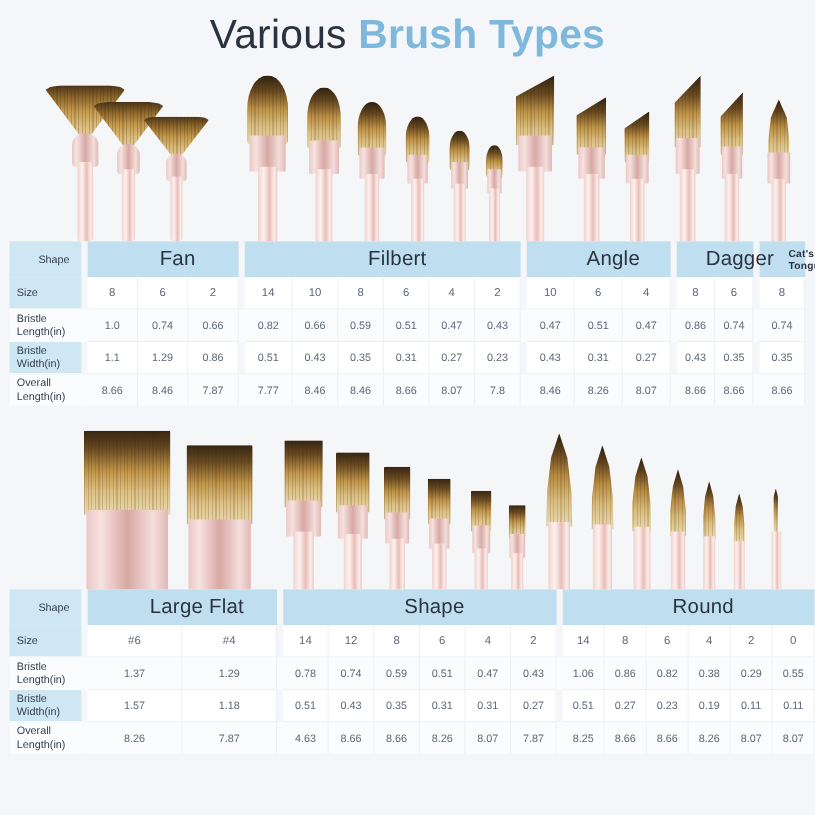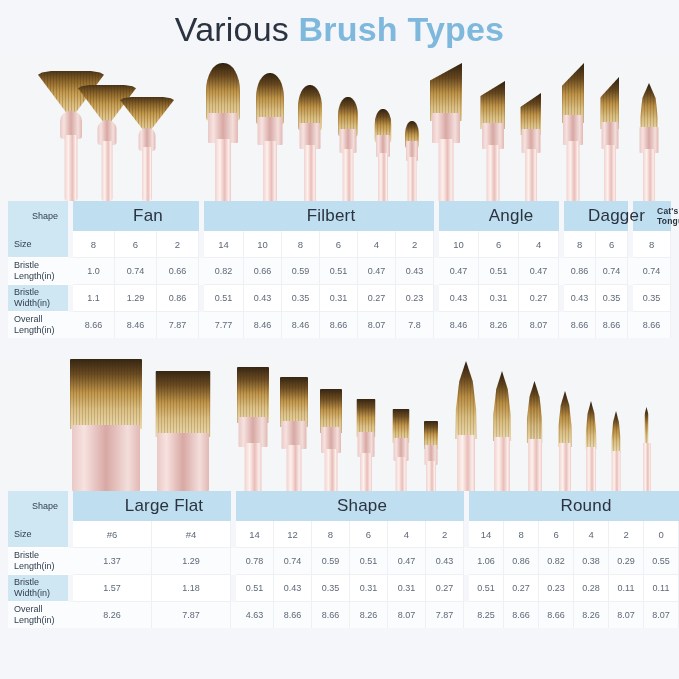--- a/index.html
+++ b/index.html
@@ -545,21 +545,21 @@
           <td>0.51</td>
           <td>0.43</td>
           <td>0.35</td>
           <td>0.31</td>
           <td>0.31</td>
           <td>0.27</td>
           <td class="gap"></td>
           <td>0.51</td>
           <td>0.27</td>
           <td>0.23</td>
-          <td>0.28</td>
+          <td>0.19</td>
           <td>0.11</td>
           <td>0.11</td>
 
         </tr>
 
         <tr class="alt">
           <td class="lbl">
               <span class="lbl2">Overall</span>
               <span class="lbl2">Length(in)</span>
             </td>

